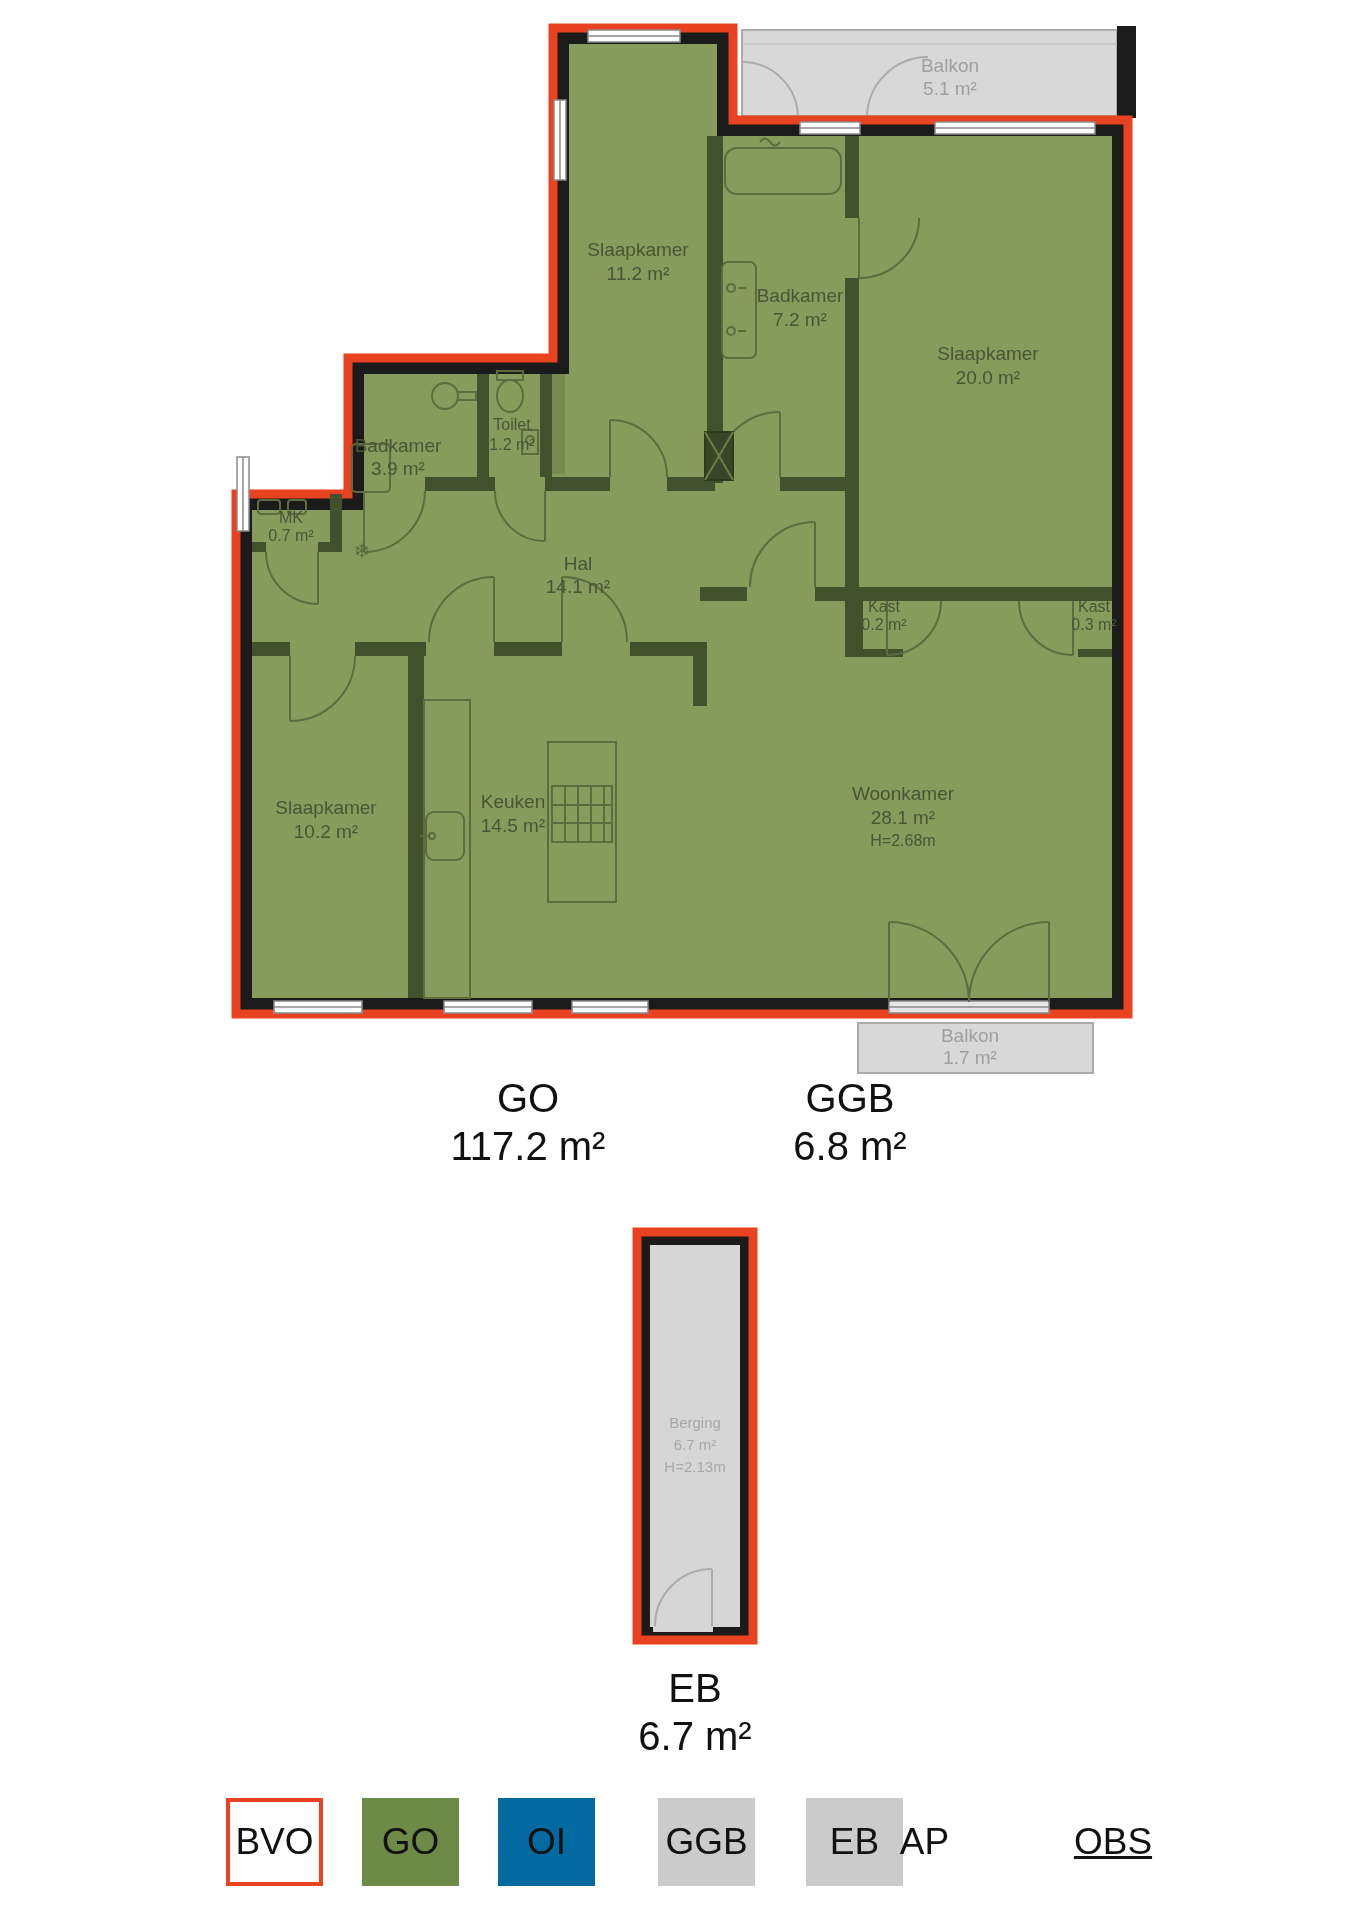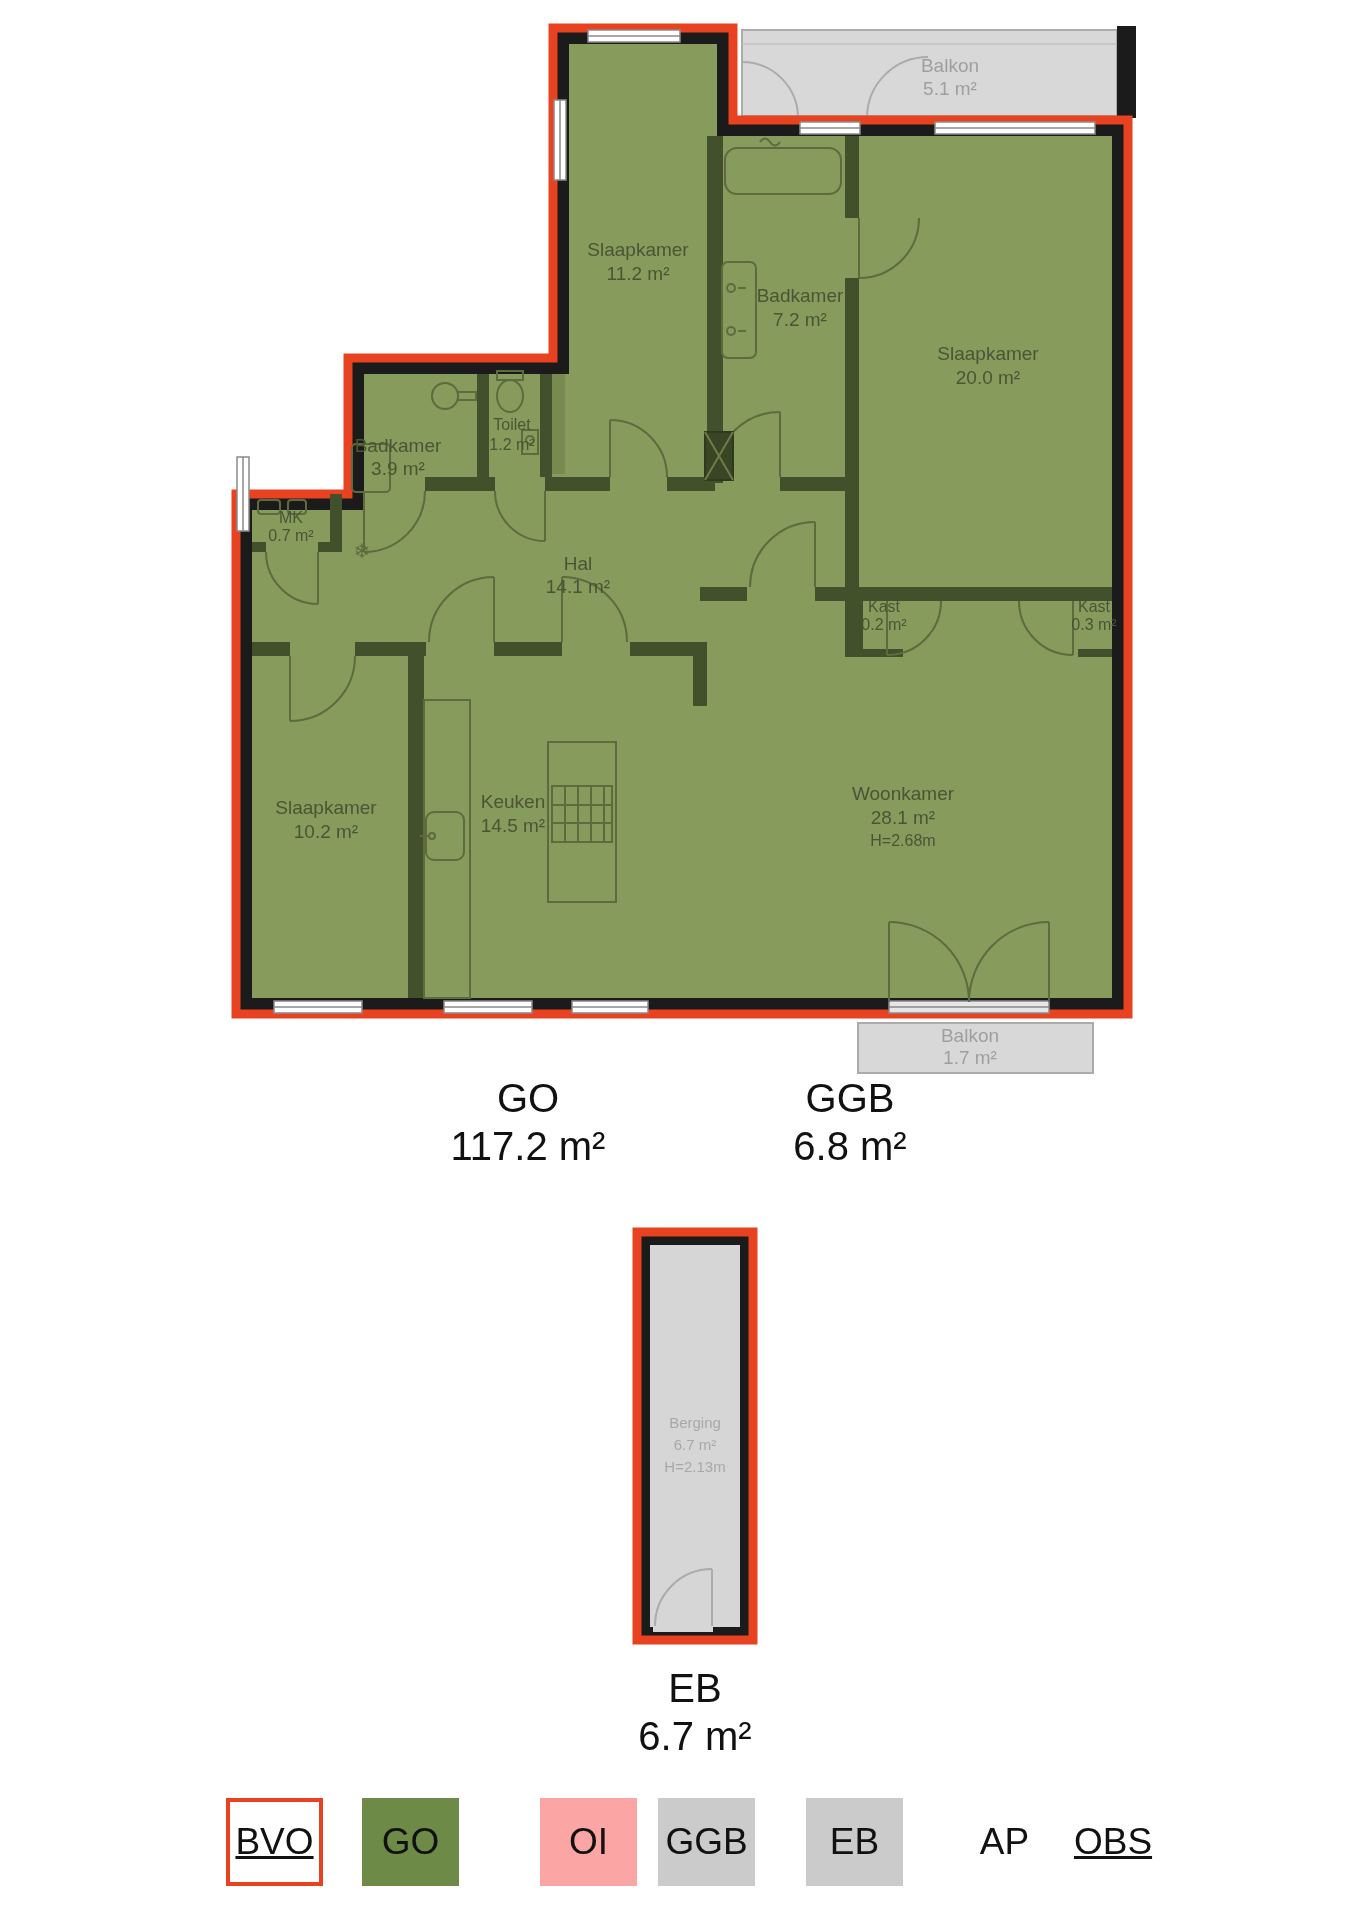--- a/index.html
+++ b/index.html
@@ -7,26 +7,26 @@
         font-family:"Liberation Sans",sans-serif;}
   svg{position:absolute;left:0;top:0;}
   svg text{font-family:"Liberation Sans",sans-serif;}
   .room-label{font-size:19px;fill:#4b5536;}
   .room-label-sm{font-size:16px;fill:#4b5536;}
   .gray-label{font-size:19px;fill:#9f9f9f;}
   .gray-label-sm{font-size:15px;fill:#a8a8a8;}
   .caption{font-size:40px;fill:#111111;}
   .legend-item{position:absolute;top:1798px;height:88px;width:97px;display:flex;
                align-items:center;justify-content:center;font-size:37px;color:#111;}
-  .legend-bvo{left:226px;background:#ffffff;border:4px solid #e84220;box-sizing:border-box;text-decoration:underline;}
+  .legend-bvo{left:226px;background:#ffffff;border:4px solid #e84220;box-sizing:border-box;}
   .legend-go{left:362px;background:#6d8a46;}
-  .legend-oi{left:540px;background:#fca5a5;text-align:center;}
+  .legend-oi{left:498px;background:#0369a1;text-align:center;}
   .legend-ggb{left:658px;background:#cbcbcb;}
   .legend-eb{left:806px;background:#cbcbcb;}
-  .legend-ap{left:956px;}
+  .legend-ap{left:876px;}
   .legend-obs{left:1058px;width:110px;text-decoration:underline;}
 </style>
 </head>
 <body>
 
 <div id="page">
 
 <svg width="1358" height="1770" viewBox="0 0 1358 1770">
 
   <g>

